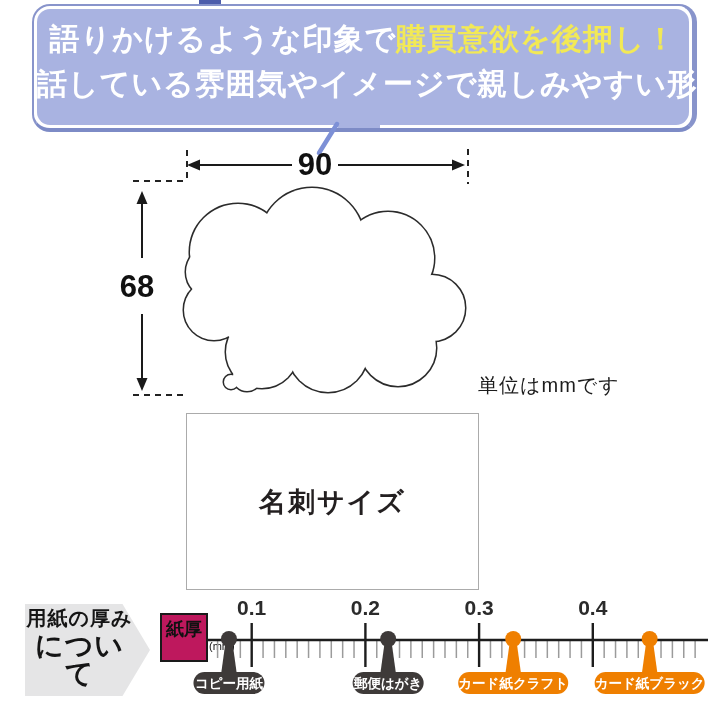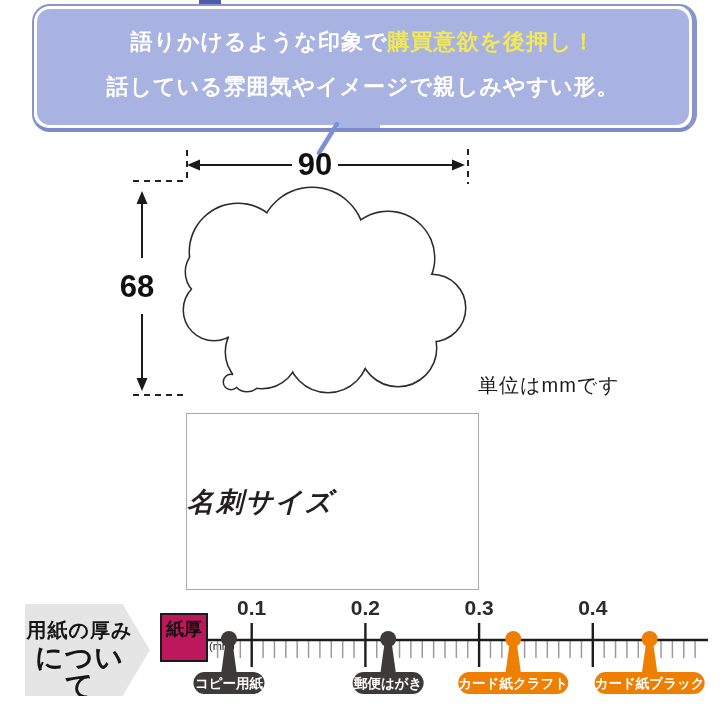--- a/index.html
+++ b/index.html
@@ -7,36 +7,36 @@
          font-family:"Liberation Sans","DejaVu Sans",sans-serif;}
   .abs{position:absolute;}
 
   
   .top-remnant{left:199px;top:0;width:22px;height:4px;background:#4d5dab;}
   .banner{left:32px;top:4px;width:652px;height:116px;background:#ffffff;
           border:2px solid #8894cb;border-right-width:5px;border-bottom:4px solid #7d8bc6;
           border-radius:18px;padding:3px;}
   .banner-inner{width:100%;height:100%;background:#a9b3e1;border-radius:13px;
                 text-align:center;color:#ffffff;font-weight:700;}
-  .banner-line1,.banner-line2{font-size:22px;line-height:45px;letter-spacing:1px;white-space:nowrap;}
+  .banner-line1,.banner-line2{font-size:30px;line-height:45px;letter-spacing:1px;white-space:nowrap;font-family:Liberation Mono, monospace;}
   .banner-line1{padding-top:10px;}
   .hl{color:#f2e956;}
   .banner-notch{left:338px;top:116px;width:42px;height:12px;background:#a9b3e1;}
 
   .diagram-svg{left:0;top:110px;width:720px;height:310px;}
   .unit-note{left:478px;top:372px;font-size:20px;font-weight:500;color:#1c1c1c;letter-spacing:1px;}
 
   .card-box{left:186px;top:413px;width:291px;height:175px;background:#fff;border:1px solid #ababab;
-            display:flex;align-items:center;justify-content:flex-start;font-style:italic;}
+            display:flex;align-items:center;justify-content:center;}
   .card-label{font-size:27px;font-weight:700;color:#231f20;letter-spacing:2px;}
 
   
   .pentagon{left:25px;top:604px;width:125px;height:92px;background:#e5e5e6;
             clip-path:polygon(0 0,78% 0,100% 50%,78% 100%,0 100%);
-            text-align:center;color:#151515;font-weight:600;padding-top:12px;box-sizing:border-box;
+            text-align:center;color:#151515;font-weight:600;padding-top:0;box-sizing:border-box;
             padding-right:16px;}
   .pent-l1{font-size:20px;line-height:28px;letter-spacing:1px;}
   .pent-l2{font-size:28px;line-height:28px;letter-spacing:1px;}
   .axis-box{left:160px;top:613px;width:48px;height:49px;background:#be185d;border:2px solid #1a1a1a;
             box-sizing:border-box;text-align:center;color:#111;}
   .axis-l1{font-size:18px;font-weight:700;line-height:22px;margin-top:3px;}
   .axis-l2{font-size:11px;line-height:13px;margin-left:47px;}
   .ruler-svg{left:0;top:595px;width:720px;height:115px;}
 </style>
 </head>

